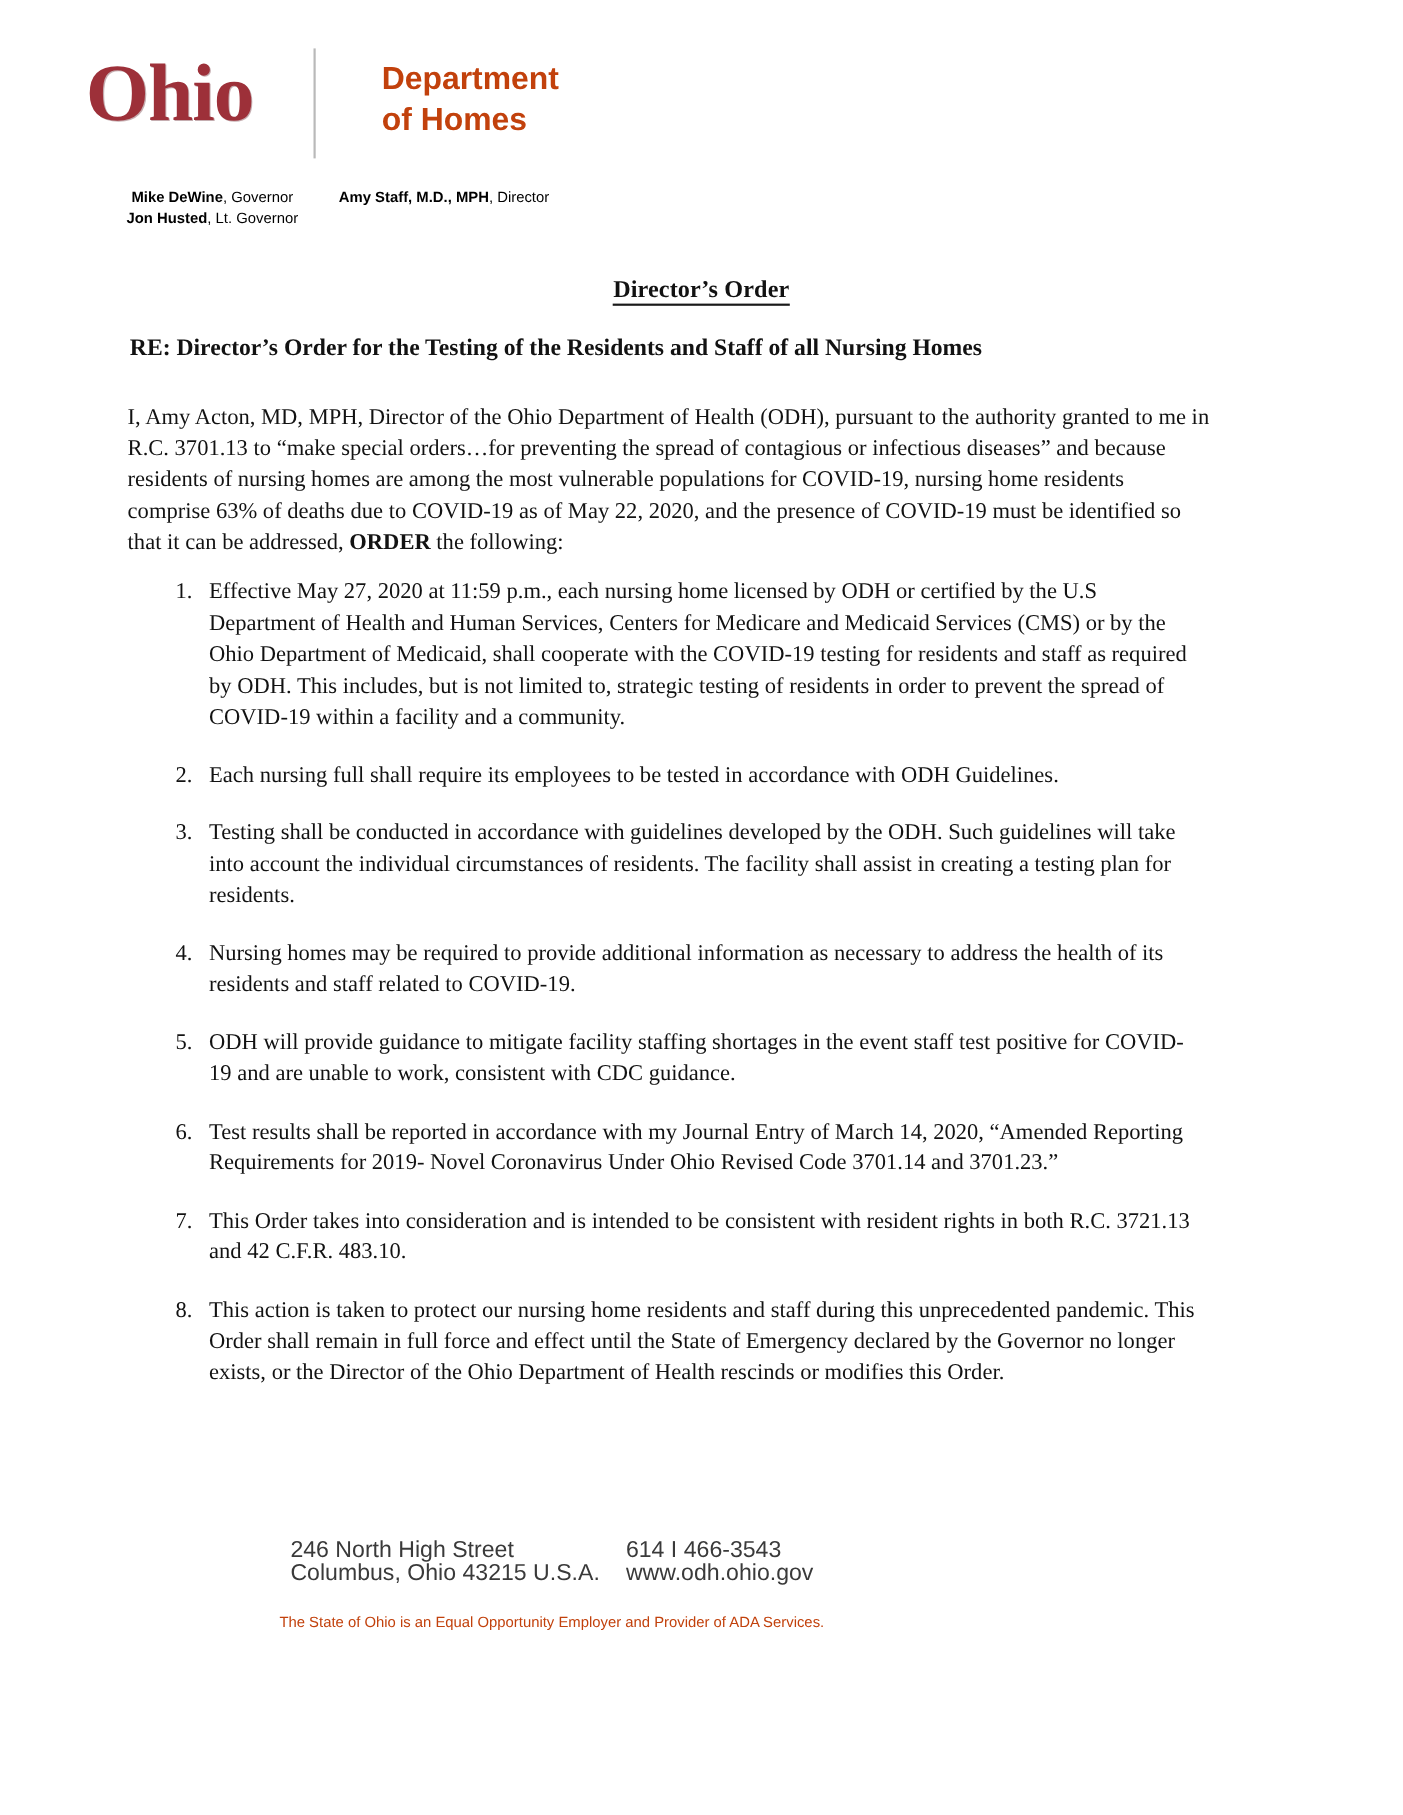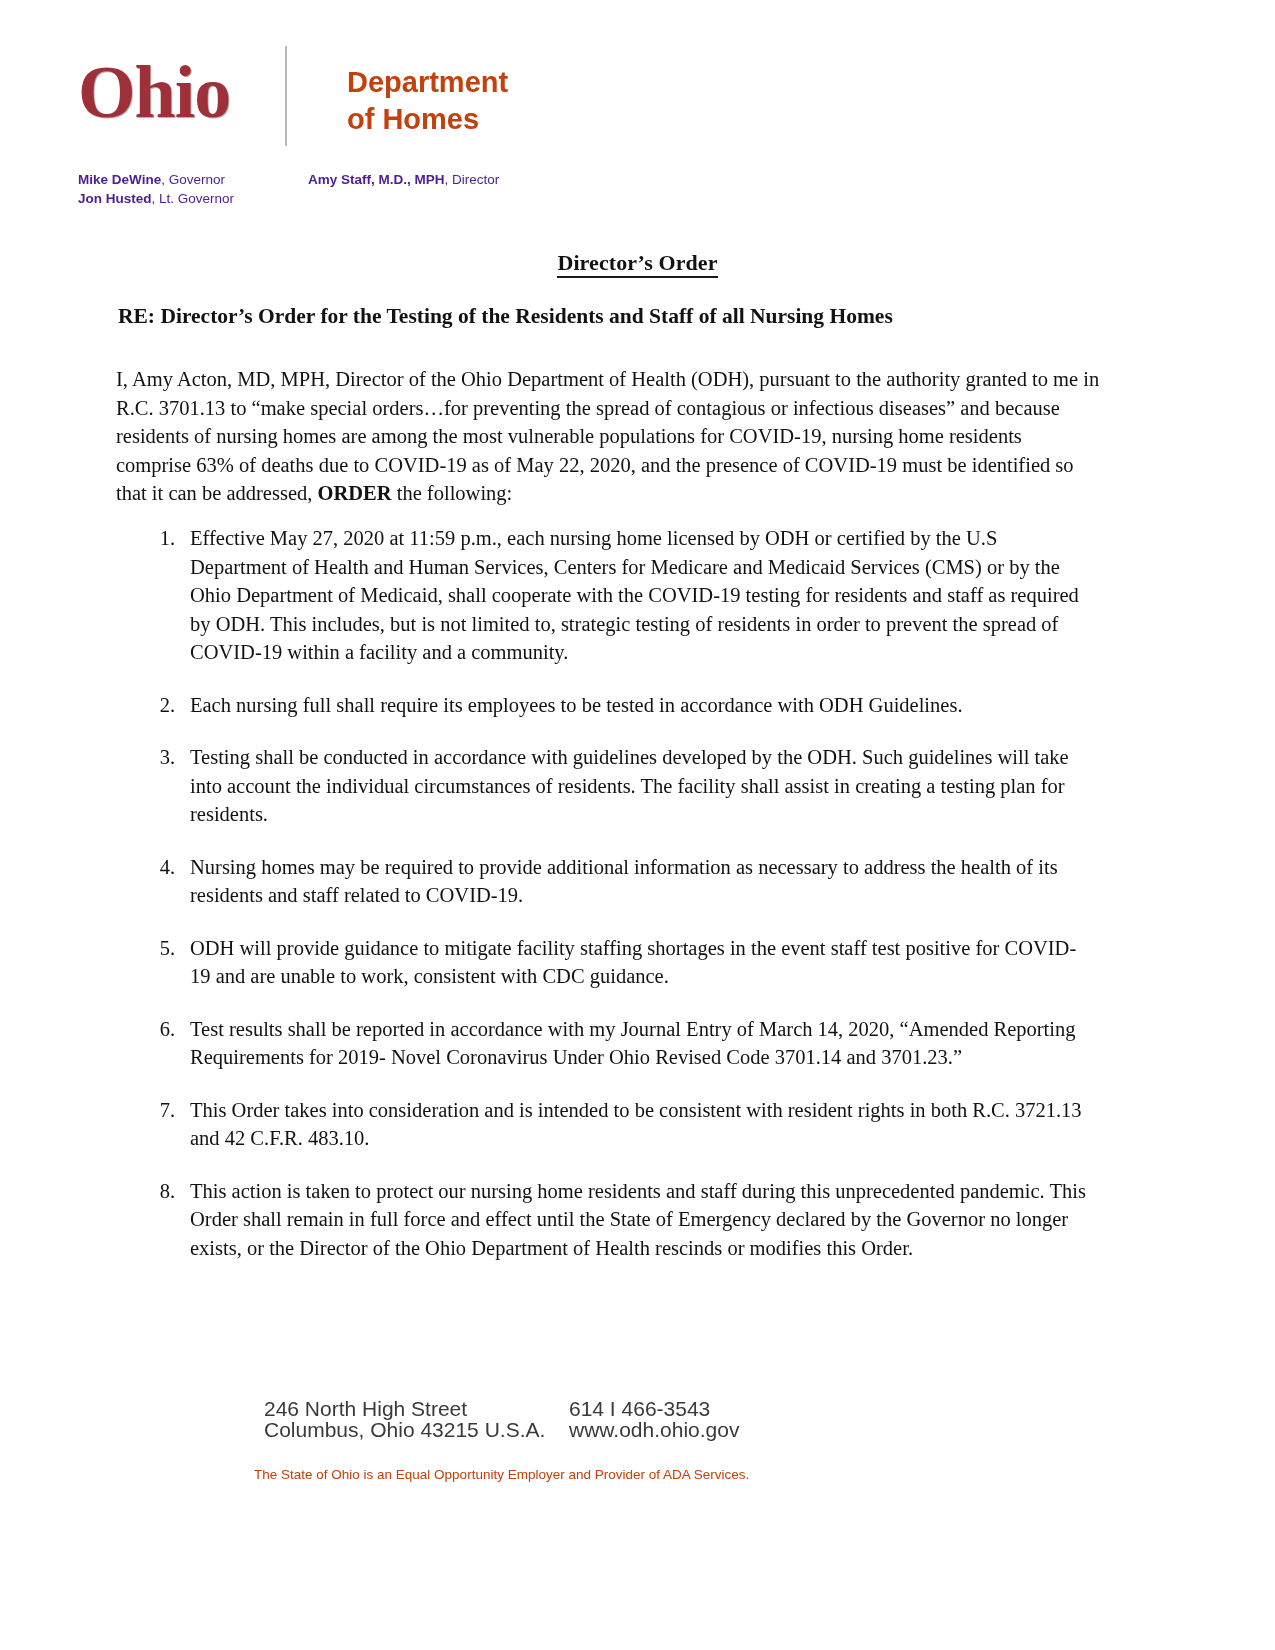--- a/index.html
+++ b/index.html
@@ -21,21 +21,21 @@
   
   .letterhead {
     position: absolute;
     left: 78px;
     top: 42px;
     width: 1010px;
     height: 180px;
   }
   .lh-top {
     display: flex;
-    align-items: center;
+    align-items: flex-start;
     height: 106px;
   }
   .ohio-logo {
     width: 185px;
     height: 92px;
     position: relative;
     font-family: "Liberation Serif", "DejaVu Serif", serif;
   }
   .ohio-word {
     font-size: 74px;
@@ -61,21 +61,22 @@
     color: #c2410c;
     padding-top: 12px;
     margin-left: 32px;
   }
   .lh-bottom {
     display: flex;
     margin-top: 22px;
     font-family: "Liberation Sans", "DejaVu Sans", sans-serif;
     font-size: 13.5px;
     line-height: 19px;
-    color: #4c1d95;
+    color: #000000;
+    text-align: center;
   }
   .lh-officials {
     width: 230px;
   }
   .lh-officials .nm { font-weight: bold; }
   .lh-director {
     margin-left: 0px;
   }
   .lh-director .nm { font-weight: bold; }
 

